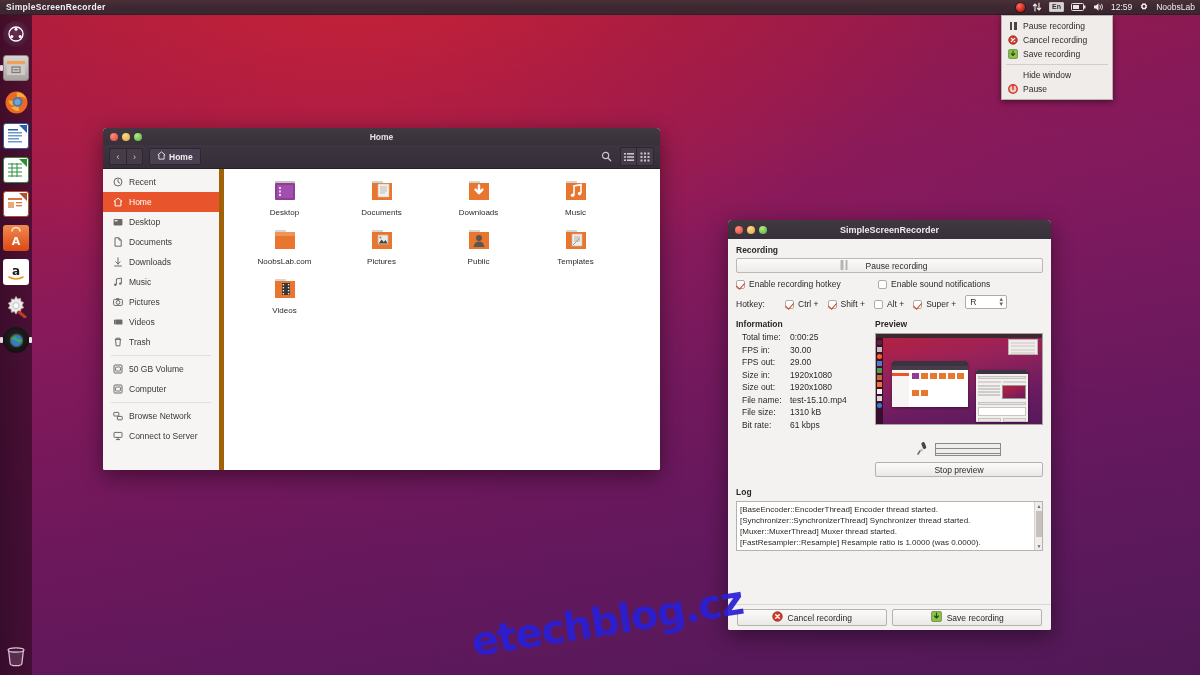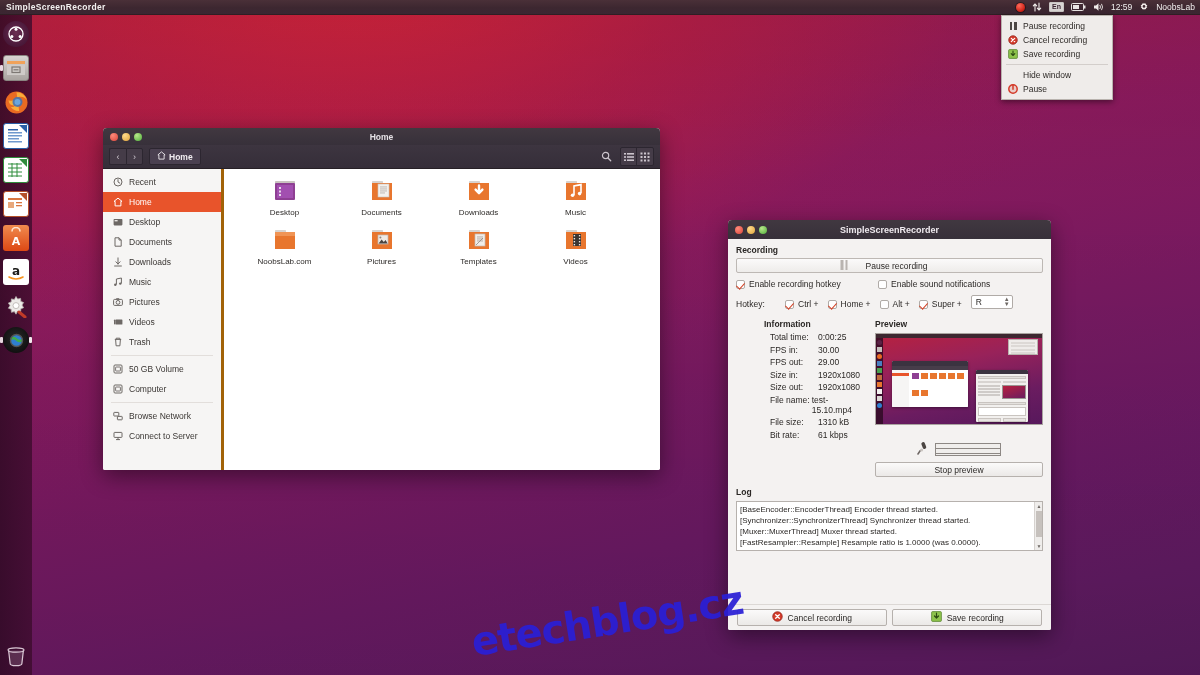--- a/index.html
+++ b/index.html
@@ -112,21 +112,21 @@
     display:flex; align-items:center; gap:3px; height:17px; padding:0 7px;
     background:#4a4050; border:1px solid #2c2630; border-radius:2px;
     color:#f0ecf0; font-size:8.5px; font-weight:bold;
   }
   .tb-right { margin-left:auto; display:flex; align-items:center; gap:6px; }
   .tb-btn { width:16px; height:17px; display:flex; align-items:center; justify-content:center; color:#cbc4cc; }
   .view-grp { display:flex; background:#453c48; border:1px solid #2c2630; border-radius:2px; }
   .view-grp .tb-btn { border-right:1px solid #2c2630; }
   .view-grp .tb-btn:last-child { border-right:none; }
   .n-body { display:flex; height: 301px; }
-  .n-side { width: 121px; background:#f6f5f4; border-right:3px solid #a16207; padding-top:3px; }
+  .n-side { width: 121px; background:#f6f5f4; border-right:5px solid #a16207; padding-top:3px; }
   .side-item {
     display:flex; align-items:center; gap:6px; height:20px; padding-left:9px;
     font-size:8.5px; color:#3b3734;
   }
   .side-item.active { background:#e8542b; color:#fff; }
   .side-item .sicon { width:11px; height:11px; display:flex; align-items:center; justify-content:center; flex:0 0 11px; }
   .side-sep { height:1px; background:#e2dedb; margin:3px 8px; }
   .n-main { flex:1; background:#fff; padding: 9px 0 0 12px; position:relative; }
   .icon-grid { display:flex; flex-wrap:wrap; }
   .fcell { width: 97px; height: 49px; display:flex; flex-direction:column; align-items:center; justify-content:flex-start; }
@@ -162,21 +162,21 @@
     content:""; position:absolute; left:1px; top:0px; width:4px; height:7px;
     border:solid #d4462a; border-width:0 1.6px 1.6px 0; transform:rotate(42deg);
   }
   .hotkey-row { display:flex; align-items:flex-end; gap:9px; margin-top:6px; }
   .hk-label { width:40px; }
   .combo {
     width:42px; height:14px; border:1px solid #b0aba7; background:#fff;
     display:flex; align-items:center; padding-left:4px; position:relative; border-radius:2px;
   }
   .combo .spin { position:absolute; right:2px; top:1px; display:flex; flex-direction:column; line-height:5px; font-size:6px; color:#6c6763; }
-  .two-col { display:flex; margin-top:10px; gap:14px;margin-left:28px; }
+  .two-col { display:flex; margin-top:10px; gap:14px; }
   .info-col { width:140px; }
   .info-row { display:flex; margin-top:2.5px; }
   .info-k { width:54px; padding-left:6px; color:#2b2826; }
   .info-v { color:#2b2826; }
   .prev-col { flex:1; }
   .prev-box {
     margin-top:4px; width:168px; height:92px; border:1px solid #a9a4a0; overflow:hidden; position:relative;
     background: linear-gradient(168deg,#b8213f 0%, #8a1a5c 45%, #5d1a5f 100%);
   }
   .mic-row { display:flex; align-items:center; gap:5px; justify-content:center; margin-top:16px; }
@@ -690,20 +690,31 @@
                   <rect x="5" y="3" width="11" height="3" rx="0.8" fill="#d8d3cf"></rect>
                   <path d="M5 5h20v17H5z" fill="#e8762e"></path>
                   <rect x="11" y="8" width="10" height="9" fill="#efe9e3" stroke="#bdb7b1" stroke-width="0.7"></rect>
                   <path d="M11.6 16.4l3-4 2.2 2.6 1.8-2 2 3.4z" fill="#4a4440"></path>
                   <circle cx="13.4" cy="10.4" r="1" fill="#8d8681"></circle>
                 </svg>
             </span>
             <span class="flabel">Pictures</span>
           </div>
 
+          <div class="fcell">
+            <span class="glyph">
+              <svg width="30" height="28" viewBox="0 0 30 28">
+                  <rect x="5" y="3" width="11" height="3" rx="0.8" fill="#d8d3cf"></rect>
+                  <path d="M5 5h20v17H5z" fill="#e8762e"></path>
+                  <circle cx="15" cy="11" r="3" fill="#5d544f"></circle>
+                  <path d="M9.6 20c.6-3.6 2.8-5.4 5.4-5.4S19.8 16.4 20.4 20z" fill="#5d544f"></path>
+                </svg>
+            </span>
+            <span class="flabel">Public</span>
+          </div>
 
           <div class="fcell">
             <span class="glyph">
               <svg width="30" height="28" viewBox="0 0 30 28">
                   <rect x="5" y="3" width="11" height="3" rx="0.8" fill="#d8d3cf"></rect>
                   <path d="M5 5h20v17H5z" fill="#e8762e"></path>
                   <rect x="11" y="7" width="10" height="12" fill="#f1ede9" stroke="#c2bcb6" stroke-width="0.7"></rect>
                   <g fill="#b0a9a3">
                     <rect x="13" y="9.5" width="6" height="0.9"></rect>
                     <rect x="13" y="11.5" width="6" height="0.9"></rect>
@@ -775,21 +786,21 @@
       </div>
 
       <div class="hotkey-row">
         <span class="hk-label">Hotkey:</span>
         <div class="chk">
           <span class="cb on"></span>
           <span>Ctrl +</span>
         </div>
         <div class="chk">
           <span class="cb on"></span>
-          <span>Home +</span>
+          <span>Shift +</span>
         </div>
         <div class="chk">
           <span class="cb"></span>
           <span>Alt +</span>
         </div>
         <div class="chk">
           <span class="cb on"></span>
           <span>Super +</span>
         </div>
         <div class="combo">

